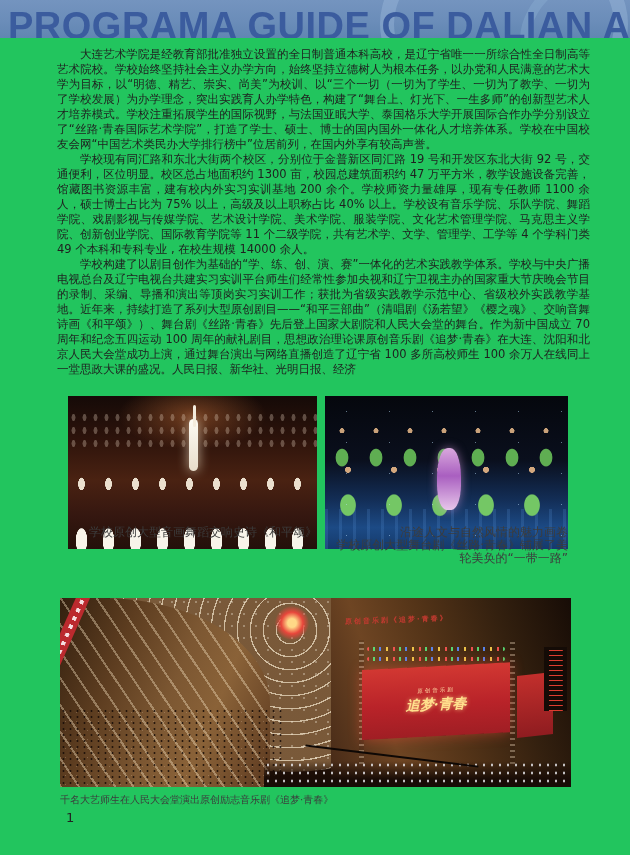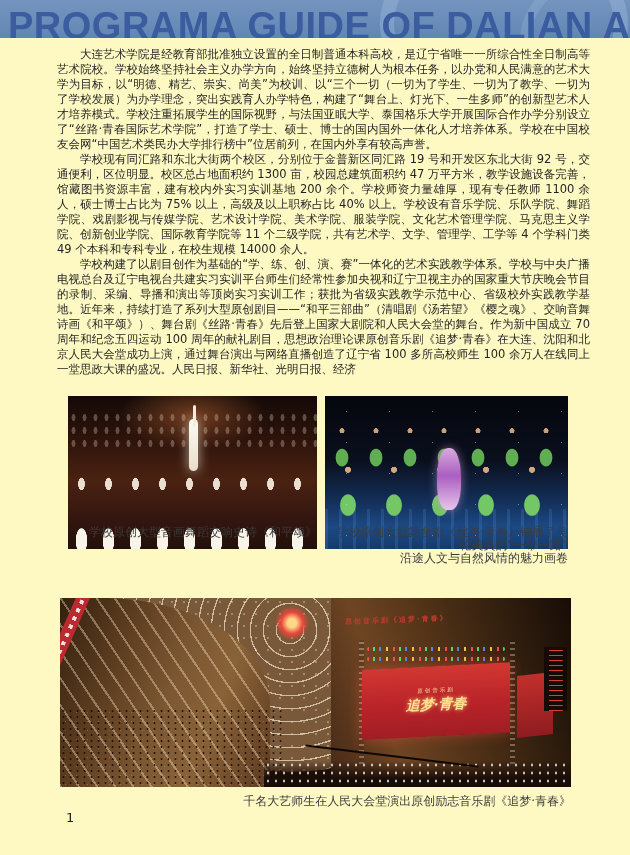--- a/index.html
+++ b/index.html
@@ -1,16 +1,16 @@
 <!DOCTYPE html>
 <html><head>
 <meta charset="utf-8">
 <style>
   html,body{margin:0;padding:0;background:#ffffff;}
-  .page{position:relative;width:630px;height:855px;background:#fef9c3;overflow:hidden;
+  .page{position:relative;width:630px;height:855px;background:#22c55e;overflow:hidden;
         font-family:"DejaVu Sans",sans-serif;}
 
   
   .banner{position:absolute;left:0;top:0;width:630px;height:38px;overflow:hidden;
           background:linear-gradient(180deg,#7494bf 0%,#6b8db9 55%,#6186b2 100%);}
   .banner-swirl1{position:absolute;left:380px;top:-70px;width:220px;height:160px;border-radius:50%;
           border:14px solid rgba(165,195,225,0.35);}
   .banner-swirl2{position:absolute;left:520px;top:-40px;width:200px;height:140px;border-radius:50%;
           border:10px solid rgba(150,185,220,0.30);}
   .banner-title{position:absolute;left:8px;top:4px;white-space:nowrap;
@@ -127,22 +127,22 @@
   .bp-led{position:absolute;right:0.8%;top:26%;width:4.5%;height:34%;background:#140b06;
      background-image:repeating-linear-gradient(0deg,rgba(255,70,55,.85) 0 1.5px,transparent 1.5px 5px);
      background-size:60% 100%;background-repeat:no-repeat;background-position:center;}
   .bp-stage-crowd{position:absolute;right:0;bottom:0;width:60%;height:14%;
      background-image:radial-gradient(2px 3px at 50% 50%,rgba(235,235,240,.8) 0 45%,transparent 60%),
         linear-gradient(0deg,#180c06 30%,rgba(24,12,6,0));
      background-size:8px 8px,100% 100%;}
   .bp-boom{position:absolute;right:18%;bottom:16%;width:34%;height:2px;background:#0e0805;
      transform:rotate(7deg);}
 
-  .bottom-caption{position:absolute;left:60px;top:793px;width:511px;text-align:right;
-     font-size:12px;color:#3c3c3c;}
+  .bottom-caption{position:absolute;left:60px;top:793px;width:511px;text-align:left;
+     font-size:10px;color:#3c3c3c;}
 
   .page-number{position:absolute;left:66px;top:810px;font-size:13px;color:#222;}
 </style>
 </head>
 <body>
 
 <div class="page">
 
   <div class="banner">
     <div class="banner-swirl1"></div>
@@ -173,22 +173,22 @@
       <div class="pr-lead"></div>
       <div class="pr-specks"></div>
     </div>
   </div>
 
   <div class="caption-row">
     <div class="caption-l">
       <div>学校原创大型音画舞蹈交响史诗《和平颂》</div>
     </div>
     <div class="caption-r">
+      <div>沿途人文与自然风情的魅力画卷</div>
       <div>学校原创大型舞台剧《丝路·青春》铺展了美轮美奂的“一带一路”</div>
-      <div>沿途人文与自然风情的魅力画卷</div>
     </div>
   </div>
 
   <div class="bphoto">
     <div class="bp-ceiling"></div>
     <div class="bp-ceiling-dots"></div>
     <div class="bp-star"></div>
     <div class="bp-balcony"></div>
     <div class="bp-balcony-rows"></div>
     <div class="bp-audience-l"></div>

